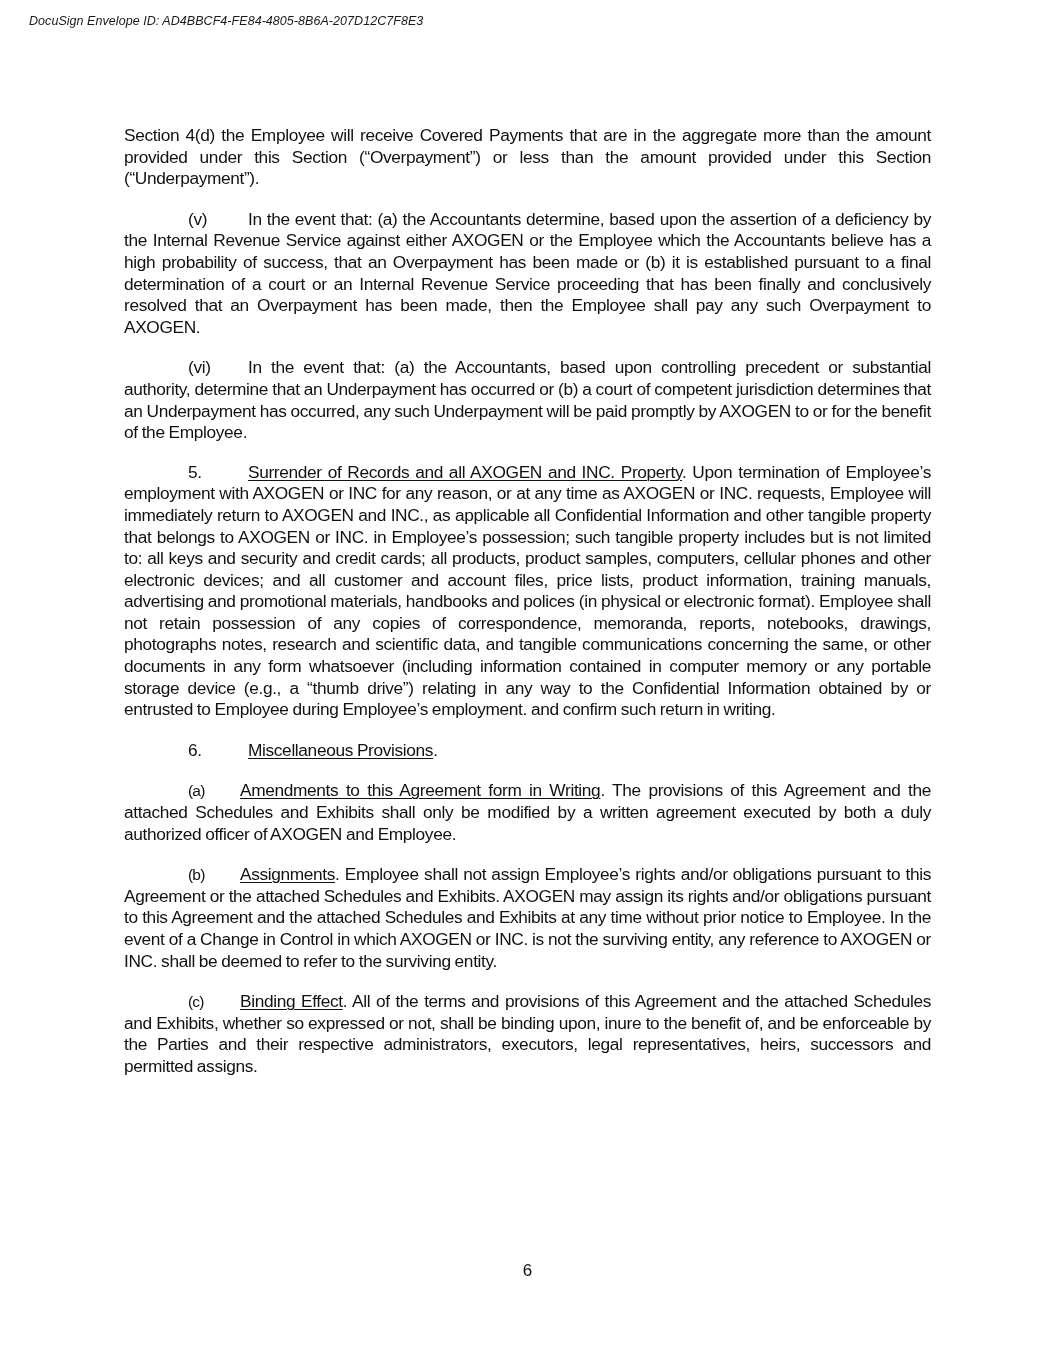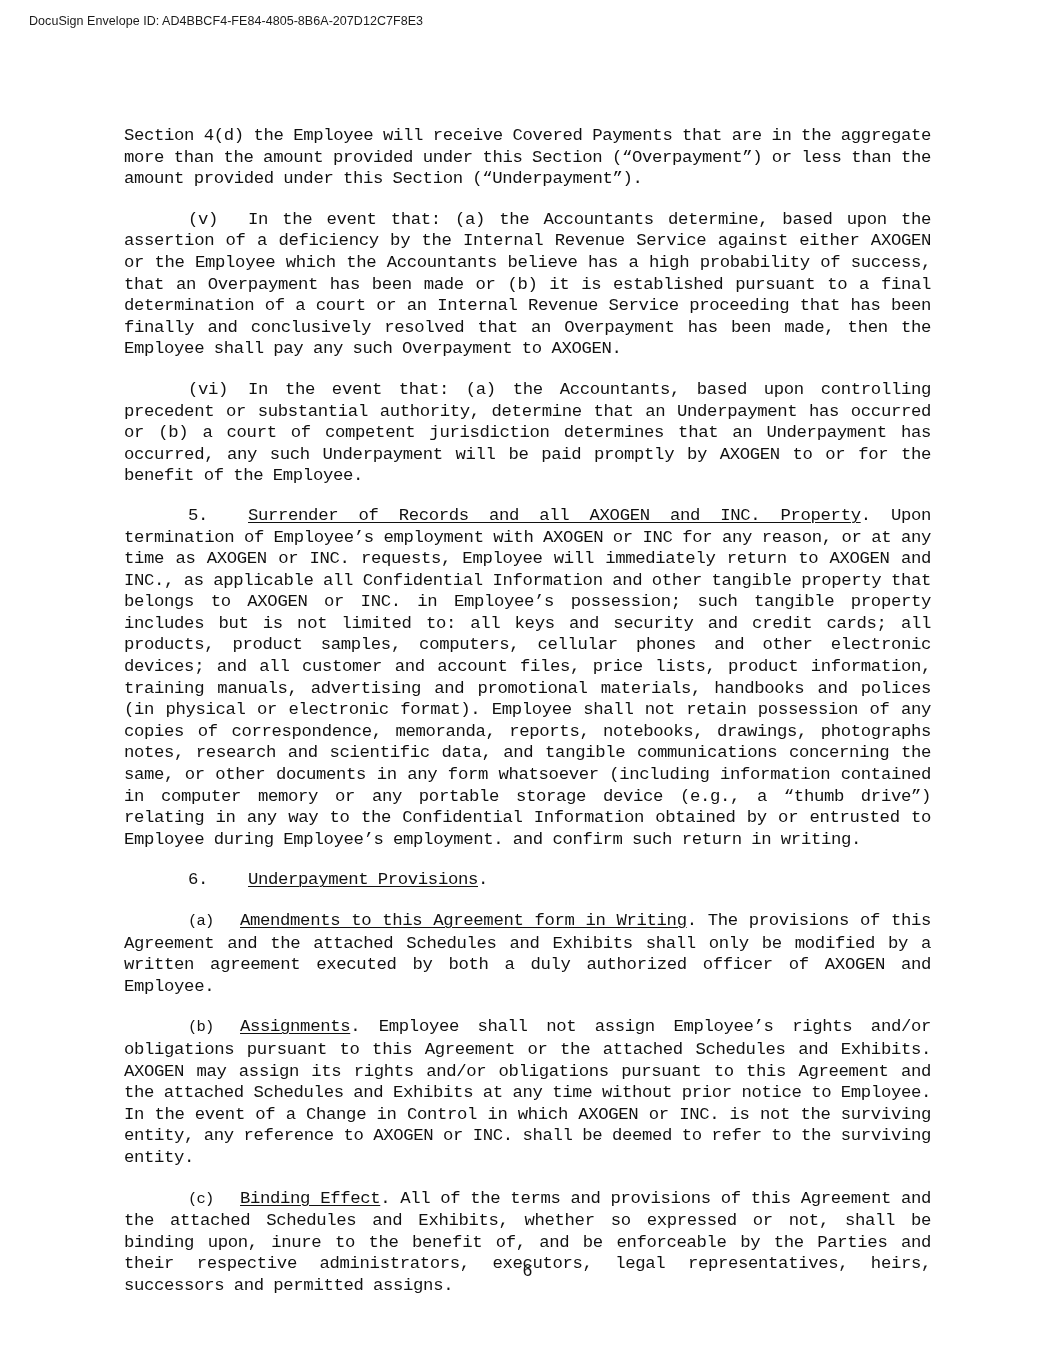--- a/index.html
+++ b/index.html
@@ -15,27 +15,28 @@
       color: #111111;
     }
     .envelope-header {
       position: absolute;
       left: 29px;
       top: 14px;
       font-family: "Liberation Sans", sans-serif;
       font-size: 12.5px;
       color: #1a1a1a;
       letter-spacing: 0.05px;
+      font-style: italic;
     }
     .page-body {
       position: absolute;
       left: 124px;
       top: 125px;
       width: 807px;
-      font-family: Liberation Mono, monospace;
+      font-family: Liberation Sans, sans-serif;
       font-size: 17.3px;
       line-height: 21.6px;
       letter-spacing: -0.35px;
       word-spacing: -0.5px;
       color: #111111;
     }
     .para {
       margin: 0;
       text-align: justify;
       text-align-last: left;
@@ -74,21 +75,21 @@
 
   <p class="para">
     <span class="indent"></span><span class="sub-num">(vi)</span><span>In the event that: (a) the Accountants, based upon controlling precedent or substantial authority, determine that an Underpayment has occurred or (b) a court of competent jurisdiction determines that an Underpayment has occurred, any such Underpayment will be paid promptly by AXOGEN to or for the benefit of the Employee.</span>
   </p>
 
   <p class="para" style="margin-top:18px;">
     <span class="indent"></span><span class="sec-num">5.</span><span class="u">Surrender of Records and all AXOGEN and INC. Property</span><span>. Upon termination of Employee’s employment with AXOGEN or INC for any reason, or at any time as AXOGEN or INC. requests, Employee will immediately return to AXOGEN and INC., as applicable all Confidential Information and other tangible property that belongs to AXOGEN or INC. in Employee’s possession; such tangible property includes but is not limited to: all keys and security and credit cards; all products, product samples, computers, cellular phones and other electronic devices; and all customer and account files, price lists, product information, training manuals, advertising and promotional materials, handbooks and polices (in physical or electronic format).  Employee shall not retain possession of any copies of correspondence, memoranda, reports, notebooks, drawings, photographs notes, research and scientific data, and tangible communications concerning the same, or other documents in any form whatsoever (including information contained in computer memory or any portable storage device (e.g., a “thumb drive”) relating in any way to the Confidential Information obtained by or entrusted to Employee during Employee’s employment. and confirm such return in writing.</span>
   </p>
 
   <p class="para">
-    <span class="indent"></span><span class="sec-num">6.</span><span class="u">Underpayment Provisions</span><span>.</span>
+    <span class="indent"></span><span class="sec-num">6.</span><span class="u">Miscellaneous Provisions</span><span>.</span>
   </p>
 
   <p class="para">
     <span class="indent"></span><span class="sub-letter">(a)</span><span class="u">Amendments to this Agreement form in Writing</span><span>. The provisions of this Agreement and the attached Schedules and Exhibits shall only be modified by a written agreement executed by both a duly authorized officer of AXOGEN and Employee.</span>
   </p>
 
   <p class="para">
     <span class="indent"></span><span class="sub-letter">(b)</span><span class="u">Assignments</span><span>. Employee shall not assign Employee’s rights and/or obligations pursuant to this Agreement or the attached Schedules and Exhibits. AXOGEN may assign its rights and/or obligations pursuant to this Agreement and the attached Schedules and Exhibits at any time without prior notice to Employee. In the event of a Change in Control in which AXOGEN or INC. is not the surviving entity, any reference to AXOGEN or INC. shall be deemed to refer to the surviving entity.</span>
   </p>
 

